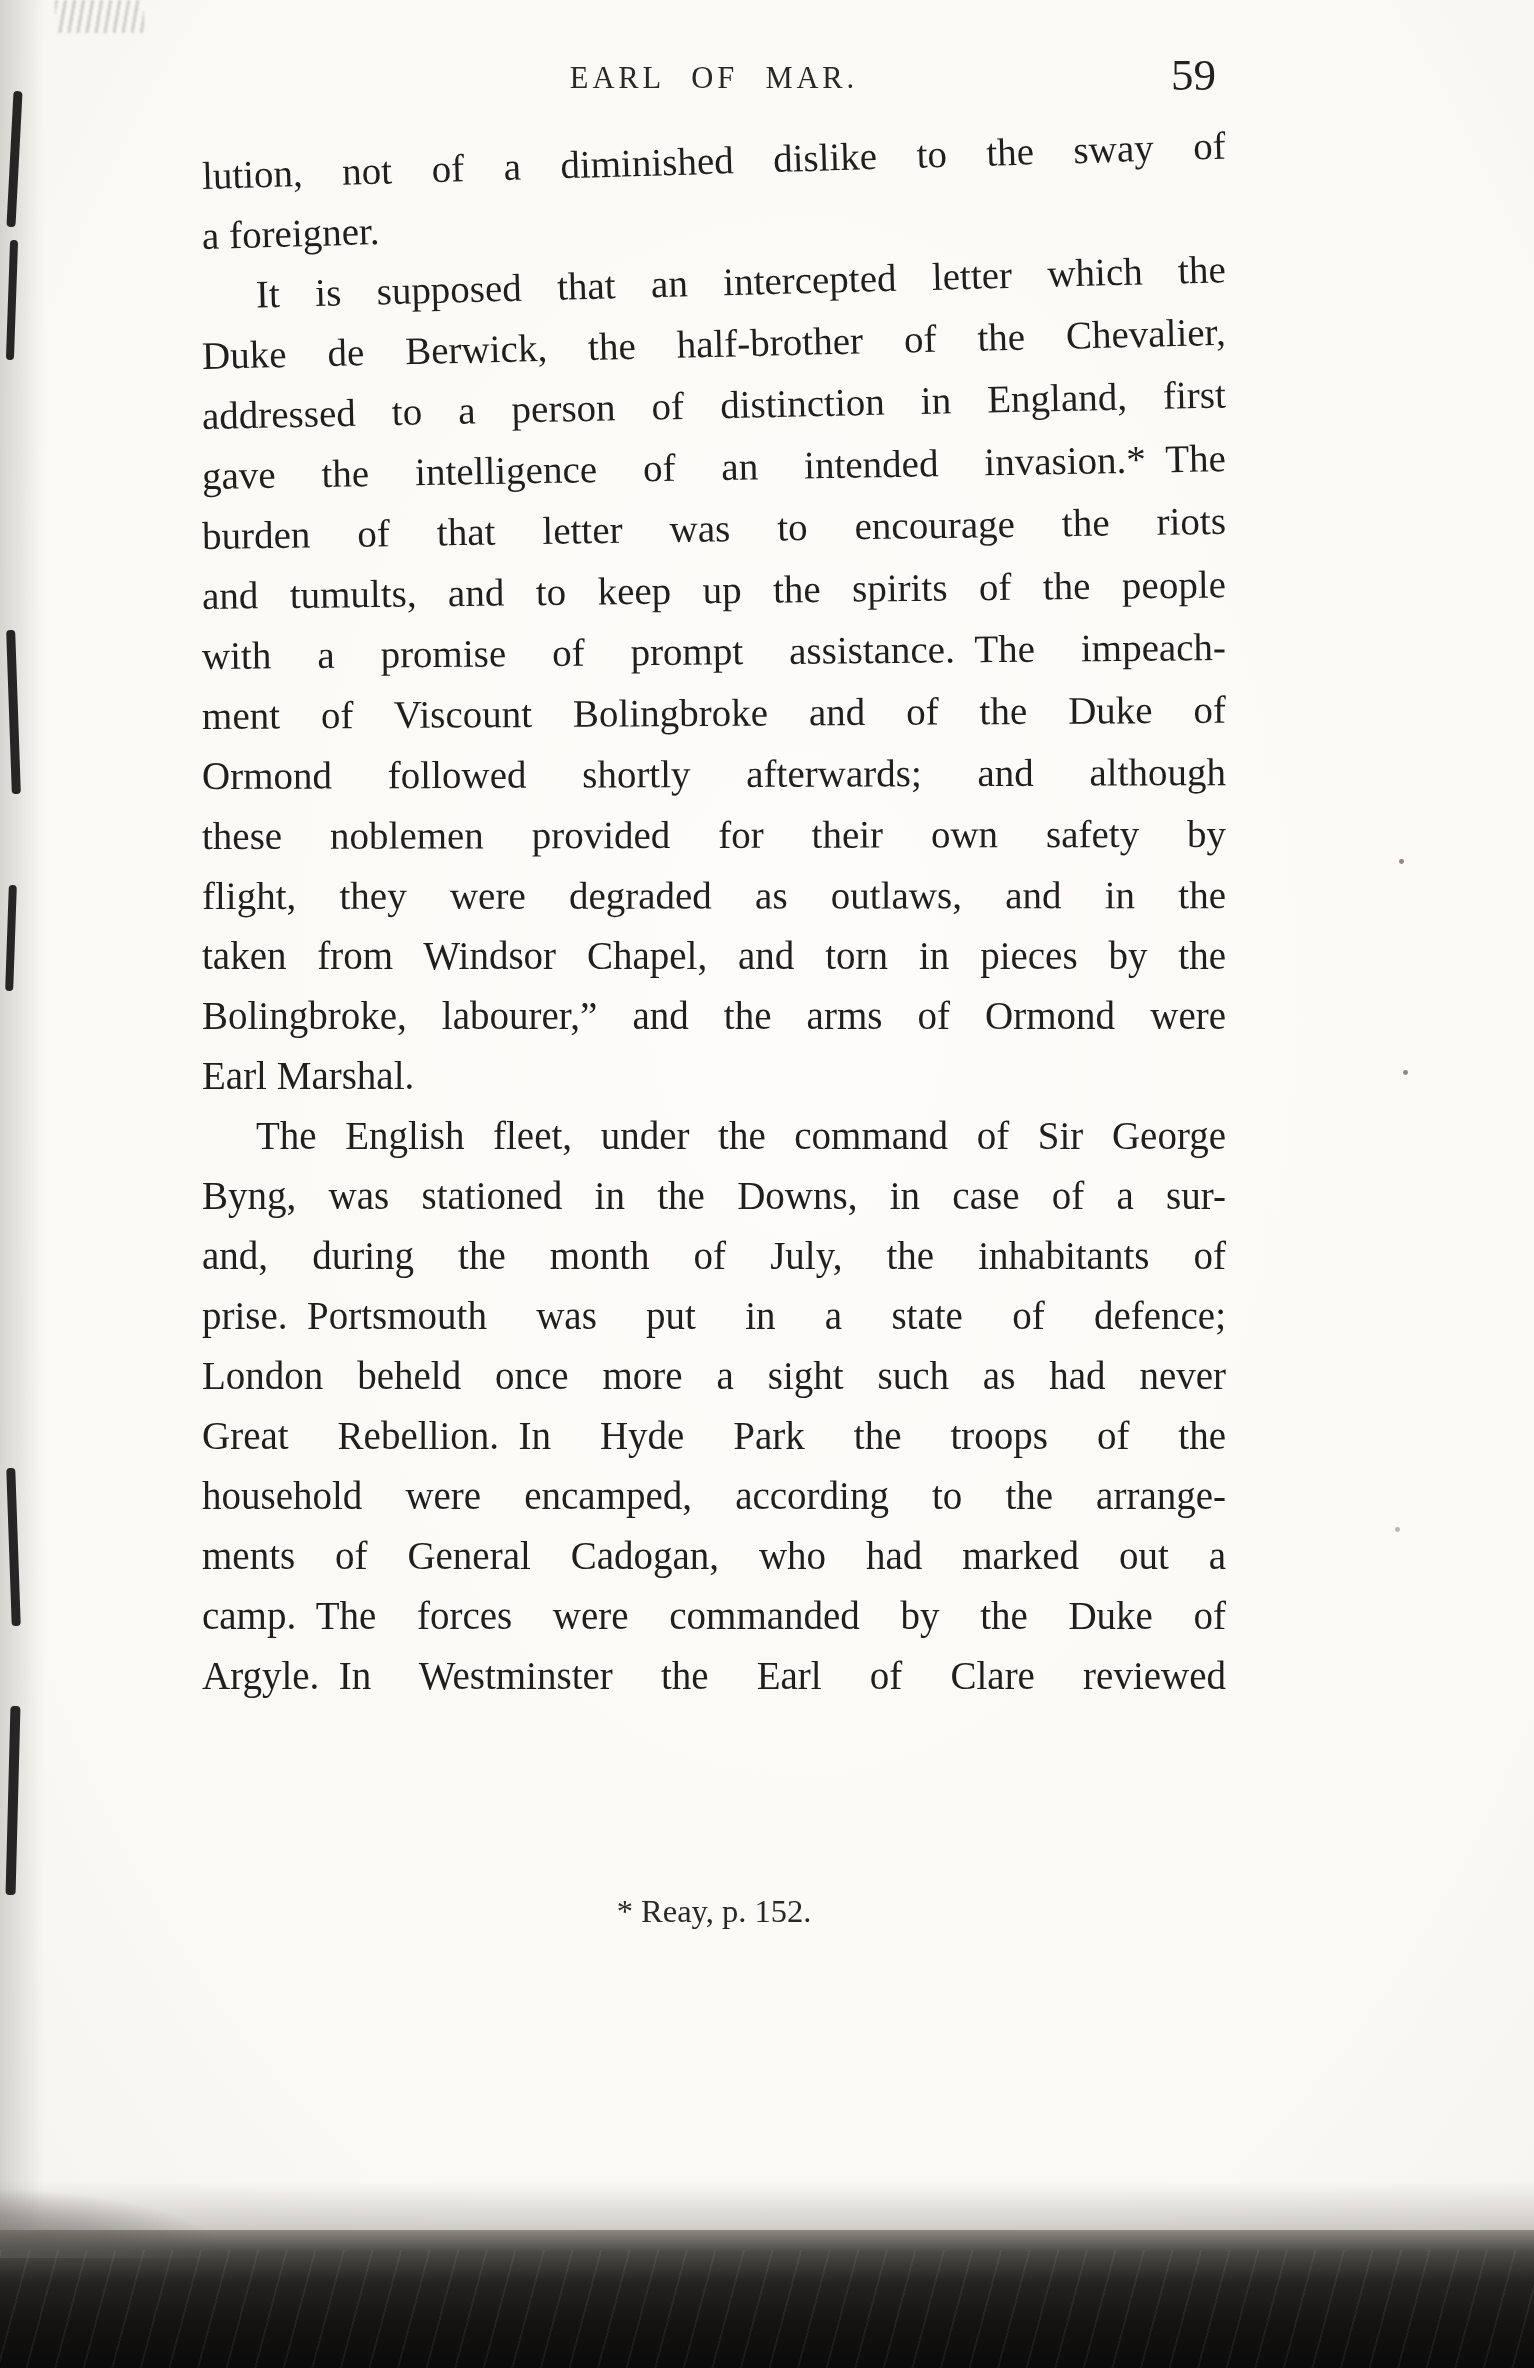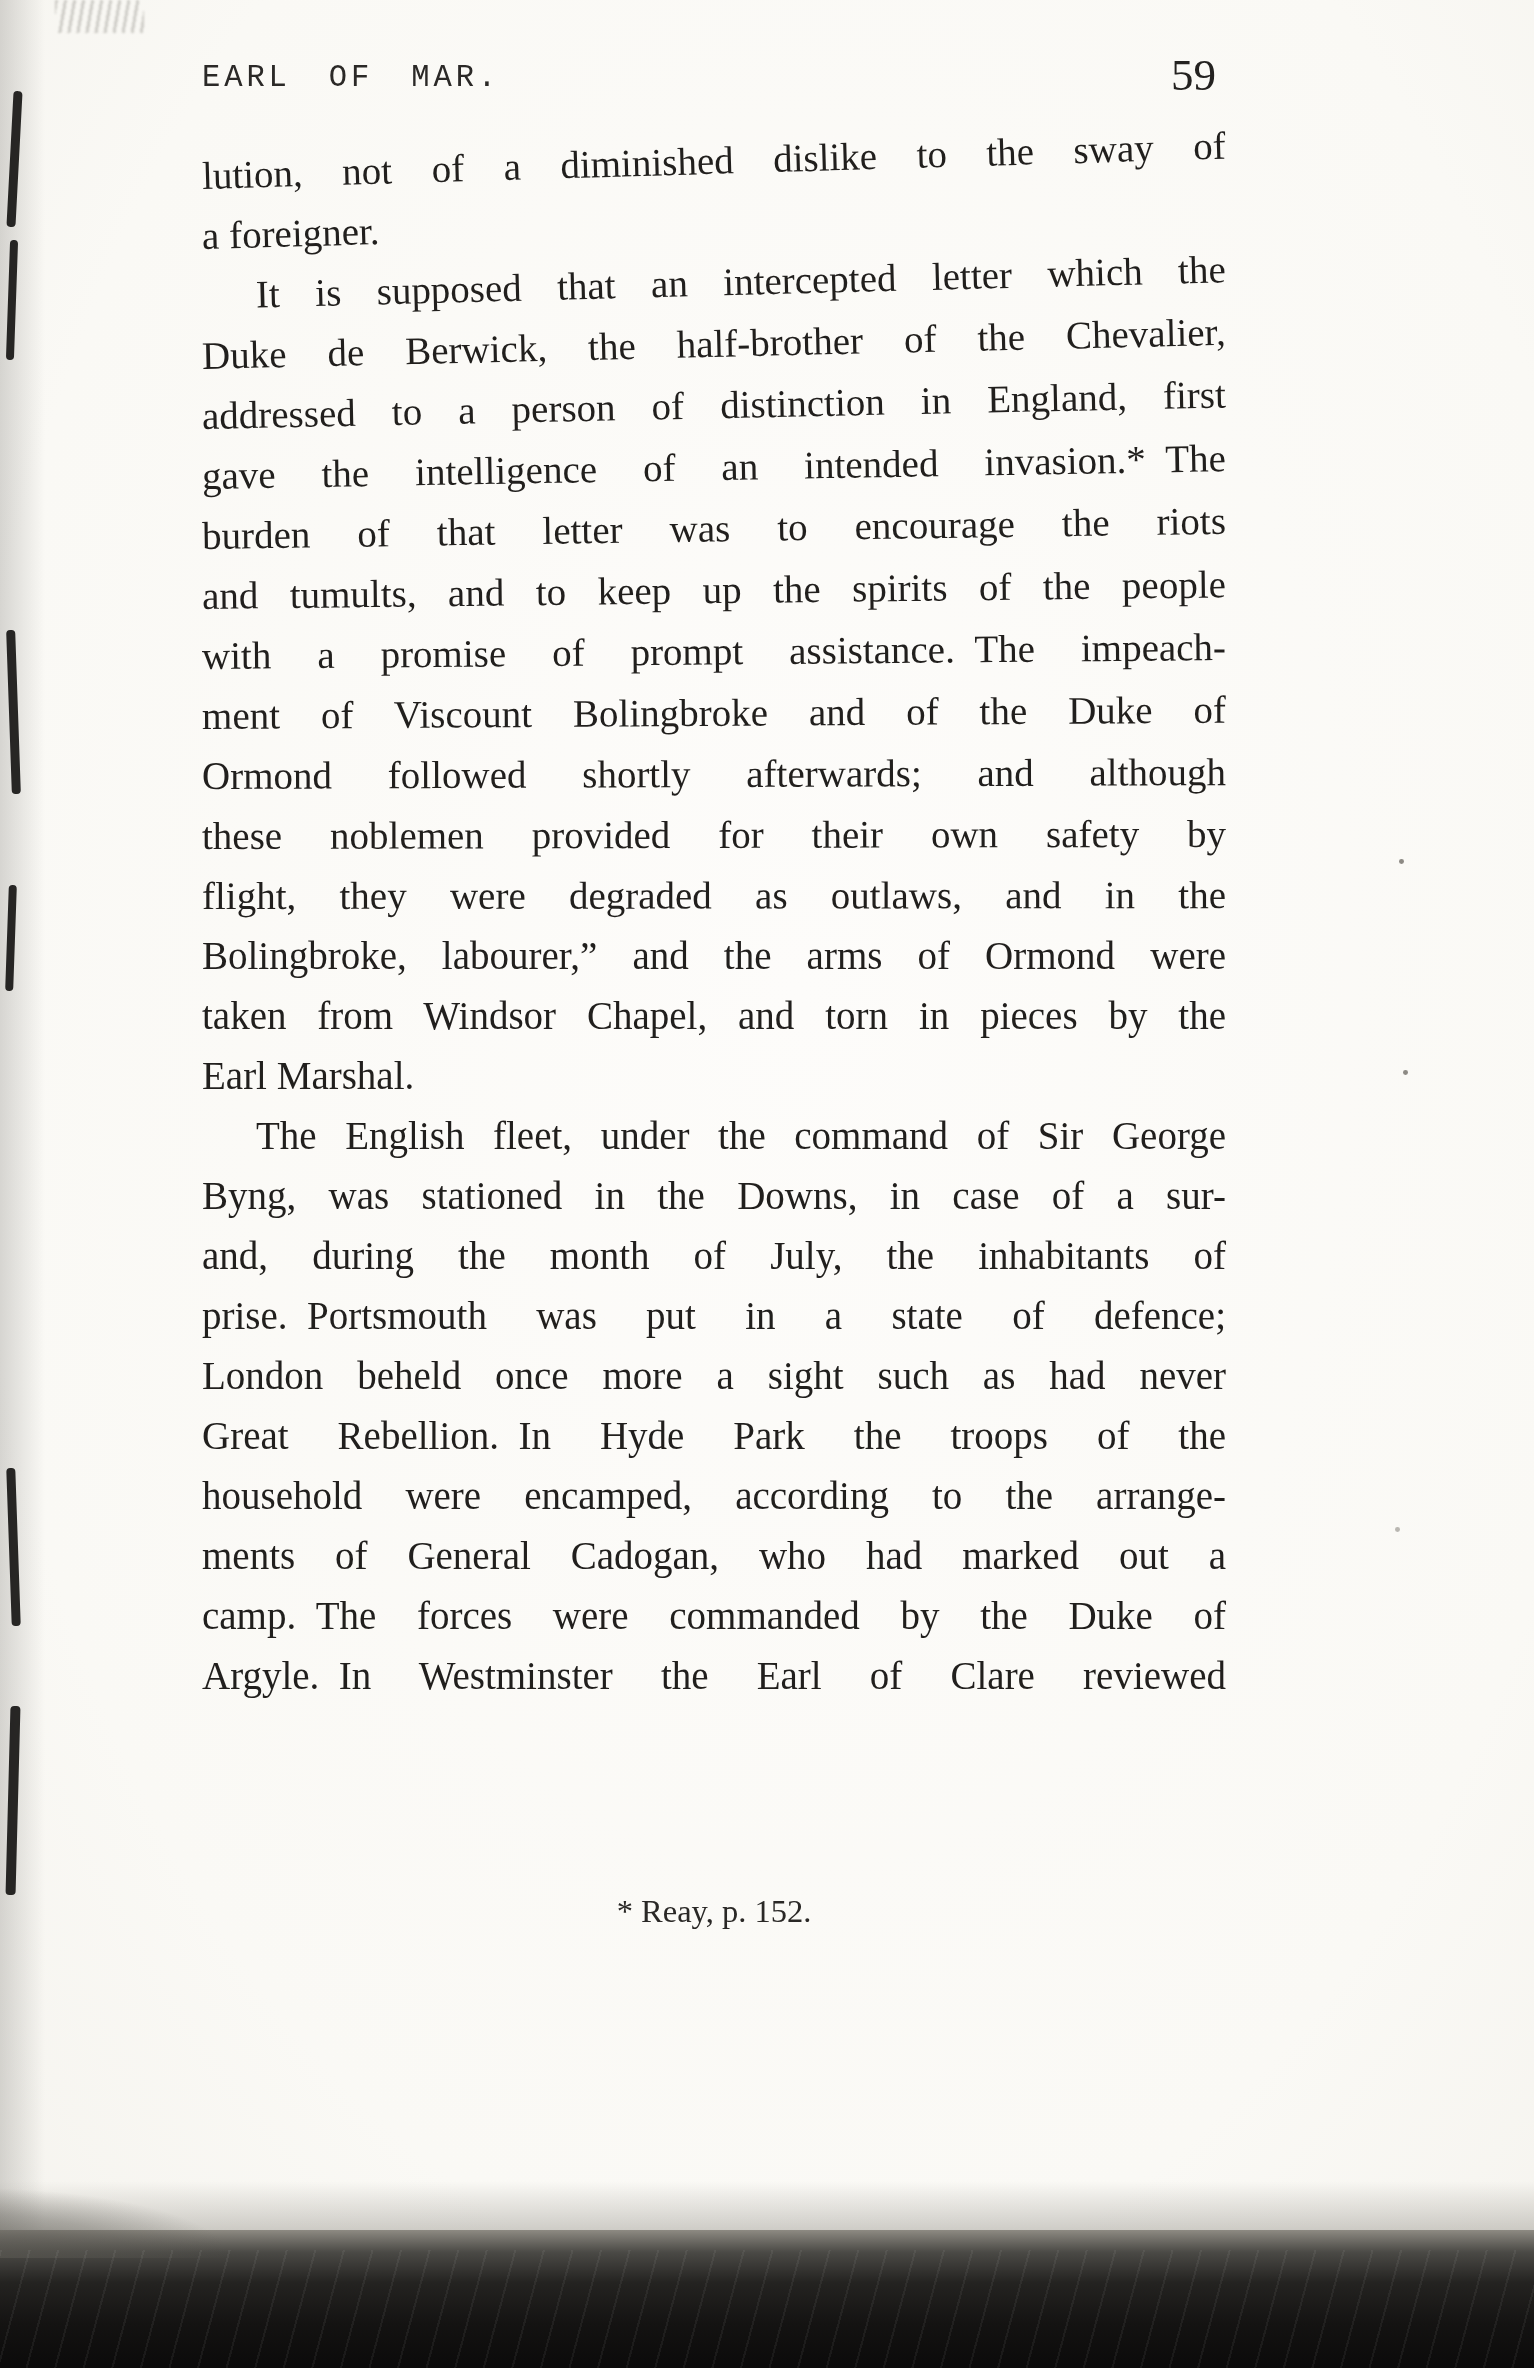--- a/index.html
+++ b/index.html
@@ -35,25 +35,25 @@
   }
   .header {
     position: absolute;
     top: 61px;
     left: 0;
     width: 100%;
     height: 59px;
   }
   .header-title {
     display: block;
+    text-align: center;
     font-size: 30.5px;
     letter-spacing: 3.9px;
     word-spacing: 15.8px;
     color: #2b2927;
-    font-family: Liberation Mono, monospace;
   }
   .page-number {
     position: absolute;
     right: 10px;
     top: -11.8px;
     font-size: 45px;
     color: #242220;
   }
   .page-body {
     position: absolute;
@@ -171,22 +171,22 @@
           <div class="text-line justified" style="transform: rotate(-1.35deg);">Duke de Berwick, the half-brother of the Chevalier,</div>
           <div class="text-line justified" style="transform: rotate(-1.2deg);">addressed to a person of distinction in England, first</div>
           <div class="text-line justified" style="transform: rotate(-1deg);">gave the intelligence of an intended invasion.* The</div>
           <div class="text-line justified" style="transform: rotate(-0.85deg);">burden of that letter was to encourage the riots</div>
           <div class="text-line justified" style="transform: rotate(-0.65deg);">and tumults, and to keep up the spirits of the people</div>
           <div class="text-line justified" style="transform: rotate(-0.5deg);">with a promise of prompt assistance. The impeach-</div>
           <div class="text-line justified" style="transform: rotate(-0.35deg);">ment of Viscount Bolingbroke and of the Duke of</div>
           <div class="text-line justified" style="transform: rotate(-0.22deg);">Ormond followed shortly afterwards; and although</div>
           <div class="text-line justified" style="transform: rotate(-0.12deg);">these noblemen provided for their own safety by</div>
           <div class="text-line justified" style="transform: rotate(-0.05deg); font-family: Liberation Serif, serif;">flight, they were degraded as outlaws, and in the</div>
+          <div class="text-line justified">taken from Windsor Chapel, and torn in pieces by the</div>
           <div class="text-line justified">Bolingbroke, labourer,” and the arms of Ormond were</div>
-          <div class="text-line justified">taken from Windsor Chapel, and torn in pieces by the</div>
           <div class="text-line">Earl Marshal.</div>
         </div>
         <div class="paragraph">
           <div class="text-line justified indented">The English fleet, under the command of Sir George</div>
           <div class="text-line justified">Byng, was stationed in the Downs, in case of a sur-</div>
           <div class="text-line justified">and, during the month of July, the inhabitants of</div>
           <div class="text-line justified">prise. Portsmouth was put in a state of defence;</div>
           <div class="text-line justified">London beheld once more a sight such as had never</div>
           <div class="text-line justified">Great Rebellion. In Hyde Park the troops of the</div>
           <div class="text-line justified">household were encamped, according to the arrange-</div>

